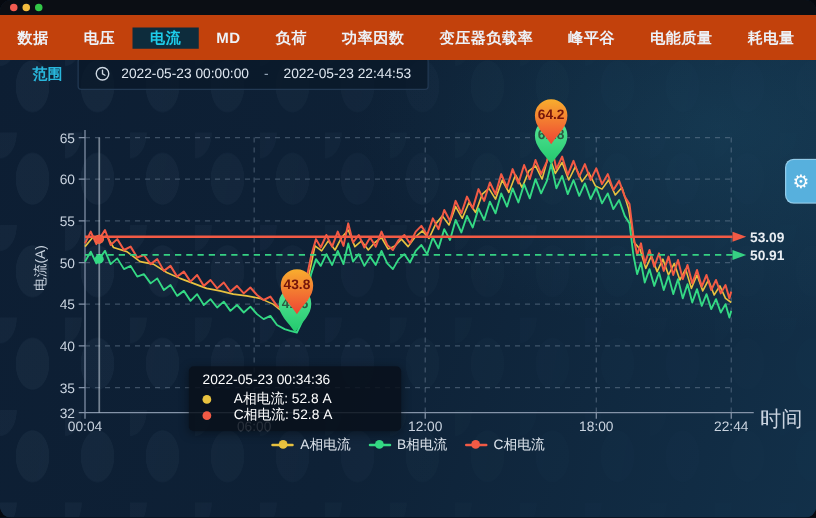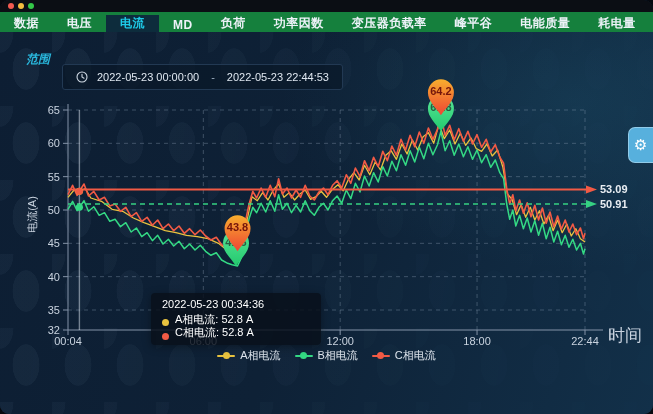--- a/index.html
+++ b/index.html
@@ -3,54 +3,54 @@
 <meta charset="utf-8">
 <style>
   html,body{margin:0;padding:0;background:#06090f;}
   body{width:653px;height:414px;font-family:"Liberation Sans","DejaVu Sans",sans-serif;}
   .window{position:relative;width:653px;height:414px;border-radius:9px;overflow:hidden;background:#0e2136;}
   
   .titlebar{position:absolute;left:0;top:0;width:100%;height:12px;background:#0b0e14;z-index:6;}
   .tl-dots{position:absolute;left:8px;top:3px;display:flex;gap:4px;}
   .tl-dot{width:6px;height:6px;border-radius:50%;}
   
-  .navbar{position:absolute;left:0;top:12px;width:100%;height:20px;background:#15803d;display:flex;align-items:flex-end;z-index:6;}
+  .navbar{position:absolute;left:0;top:12px;width:100%;height:36px;background:#c2410c;display:flex;align-items:center;z-index:6;}
   .nav-item{display:flex;align-items:center;padding:0 14px;font-size:12px;font-weight:bold;color:#edf2f8;letter-spacing:.5px;cursor:pointer;white-space:nowrap;}
   .nav-item.active{background:#0d2c3c;color:#1ecbe8;}
   
   .main{position:absolute;left:0;top:32px;width:100%;height:382px;
     background:linear-gradient(108deg,#0d1e33 0%,#0e2136 48%,#123049 100%);}
   .main::before{content:"";position:absolute;inset:0;
     background-image:
       radial-gradient(22px 34px at 26px 37px, rgba(150,185,215,0.06) 0 60%, transparent 62%),
       radial-gradient(22px 34px at 0px 0px, rgba(150,185,215,0.05) 0 60%, transparent 62%);
     background-size:52px 74px,52px 74px;
     -webkit-mask-image:linear-gradient(100deg,#000 10%,rgba(0,0,0,.25) 70%,rgba(0,0,0,.15));
     mask-image:linear-gradient(100deg,#000 10%,rgba(0,0,0,.25) 70%,rgba(0,0,0,.15));}
   .main::after{content:"";position:absolute;inset:0;
     background:radial-gradient(420px 240px at 88% 18%, rgba(38,108,136,0.22), transparent 70%);}
   
-  .range-label{position:absolute;left:26px;top:51px;font-size:12px;font-weight:bold;color:#29b7dc;z-index:5;font-style:italic;}
+  .range-label{position:absolute;left:26px;top:51px;font-size:12px;font-weight:bold;color:#29b7dc;z-index:5;}
   .range-input{position:absolute;left:62px;top:46px;height:24px;display:flex;align-items:center;gap:9px;
     padding:0 13px;background:rgba(10,24,40,.75);border:1px solid #223953;border-radius:3px;
-    color:#dfe7f0;font-size:11px;z-index:5;cursor:pointer;margin-top:18px;}
+    color:#dfe7f0;font-size:11px;z-index:5;cursor:pointer;}
   .range-input .sep{color:#9fb0c2;padding:0 3px;}
   
   #chart-svg{position:absolute;left:0;top:0;width:653px;height:414px;z-index:3;pointer-events:none;}
   .grid{stroke:rgba(140,158,180,.38);stroke-width:1;stroke-dasharray:4 4;}
   .axis{stroke:#8493a8;stroke-width:1;}
   .tick-txt{fill:#c9d3df;font-size:11px;font-family:"Liberation Sans",sans-serif;}
   .y-name{position:absolute;left:14px;top:207px;font-size:11px;color:#c9d3df;transform:rotate(-90deg);z-index:4;}
   .x-name{position:absolute;left:608px;top:324px;font-size:17px;color:#c9d3df;z-index:4;}
   
   .tooltip{position:absolute;left:151px;top:293px;width:170px;box-sizing:border-box;
     background:rgba(8,15,26,.84);border-radius:4px;padding:5px 11px;z-index:8;
     color:#fff;font-size:11px;line-height:13.5px;box-shadow:0 2px 8px rgba(0,0,0,.35);}
   .tt-title{margin-bottom:1px;}
-  .tt-row{display:flex;align-items:flex-end;gap:6px;}
+  .tt-row{display:flex;align-items:center;gap:18px;}
   .tdot{width:7px;height:7px;border-radius:50%;flex:0 0 auto;}
   
   .legend{position:absolute;left:68px;top:348px;width:517px;display:flex;justify-content:center;gap:14px;z-index:4;}
   .legend-item{display:flex;align-items:center;gap:5px;cursor:pointer;}
   .legend-item span.lbl{font-size:11px;color:#dde4ec;}
   .lmark{position:relative;width:18px;height:8px;}
   .lline{position:absolute;left:0;top:3px;width:18px;height:2px;border-radius:1px;background:var(--c);}
   .ldot{position:absolute;left:5.5px;top:0.5px;width:7px;height:7px;border-radius:50%;background:var(--c);}
   
   .float-btn{position:absolute;left:628px;top:127px;width:34px;height:36px;border:1px solid rgba(255,255,255,.35);

